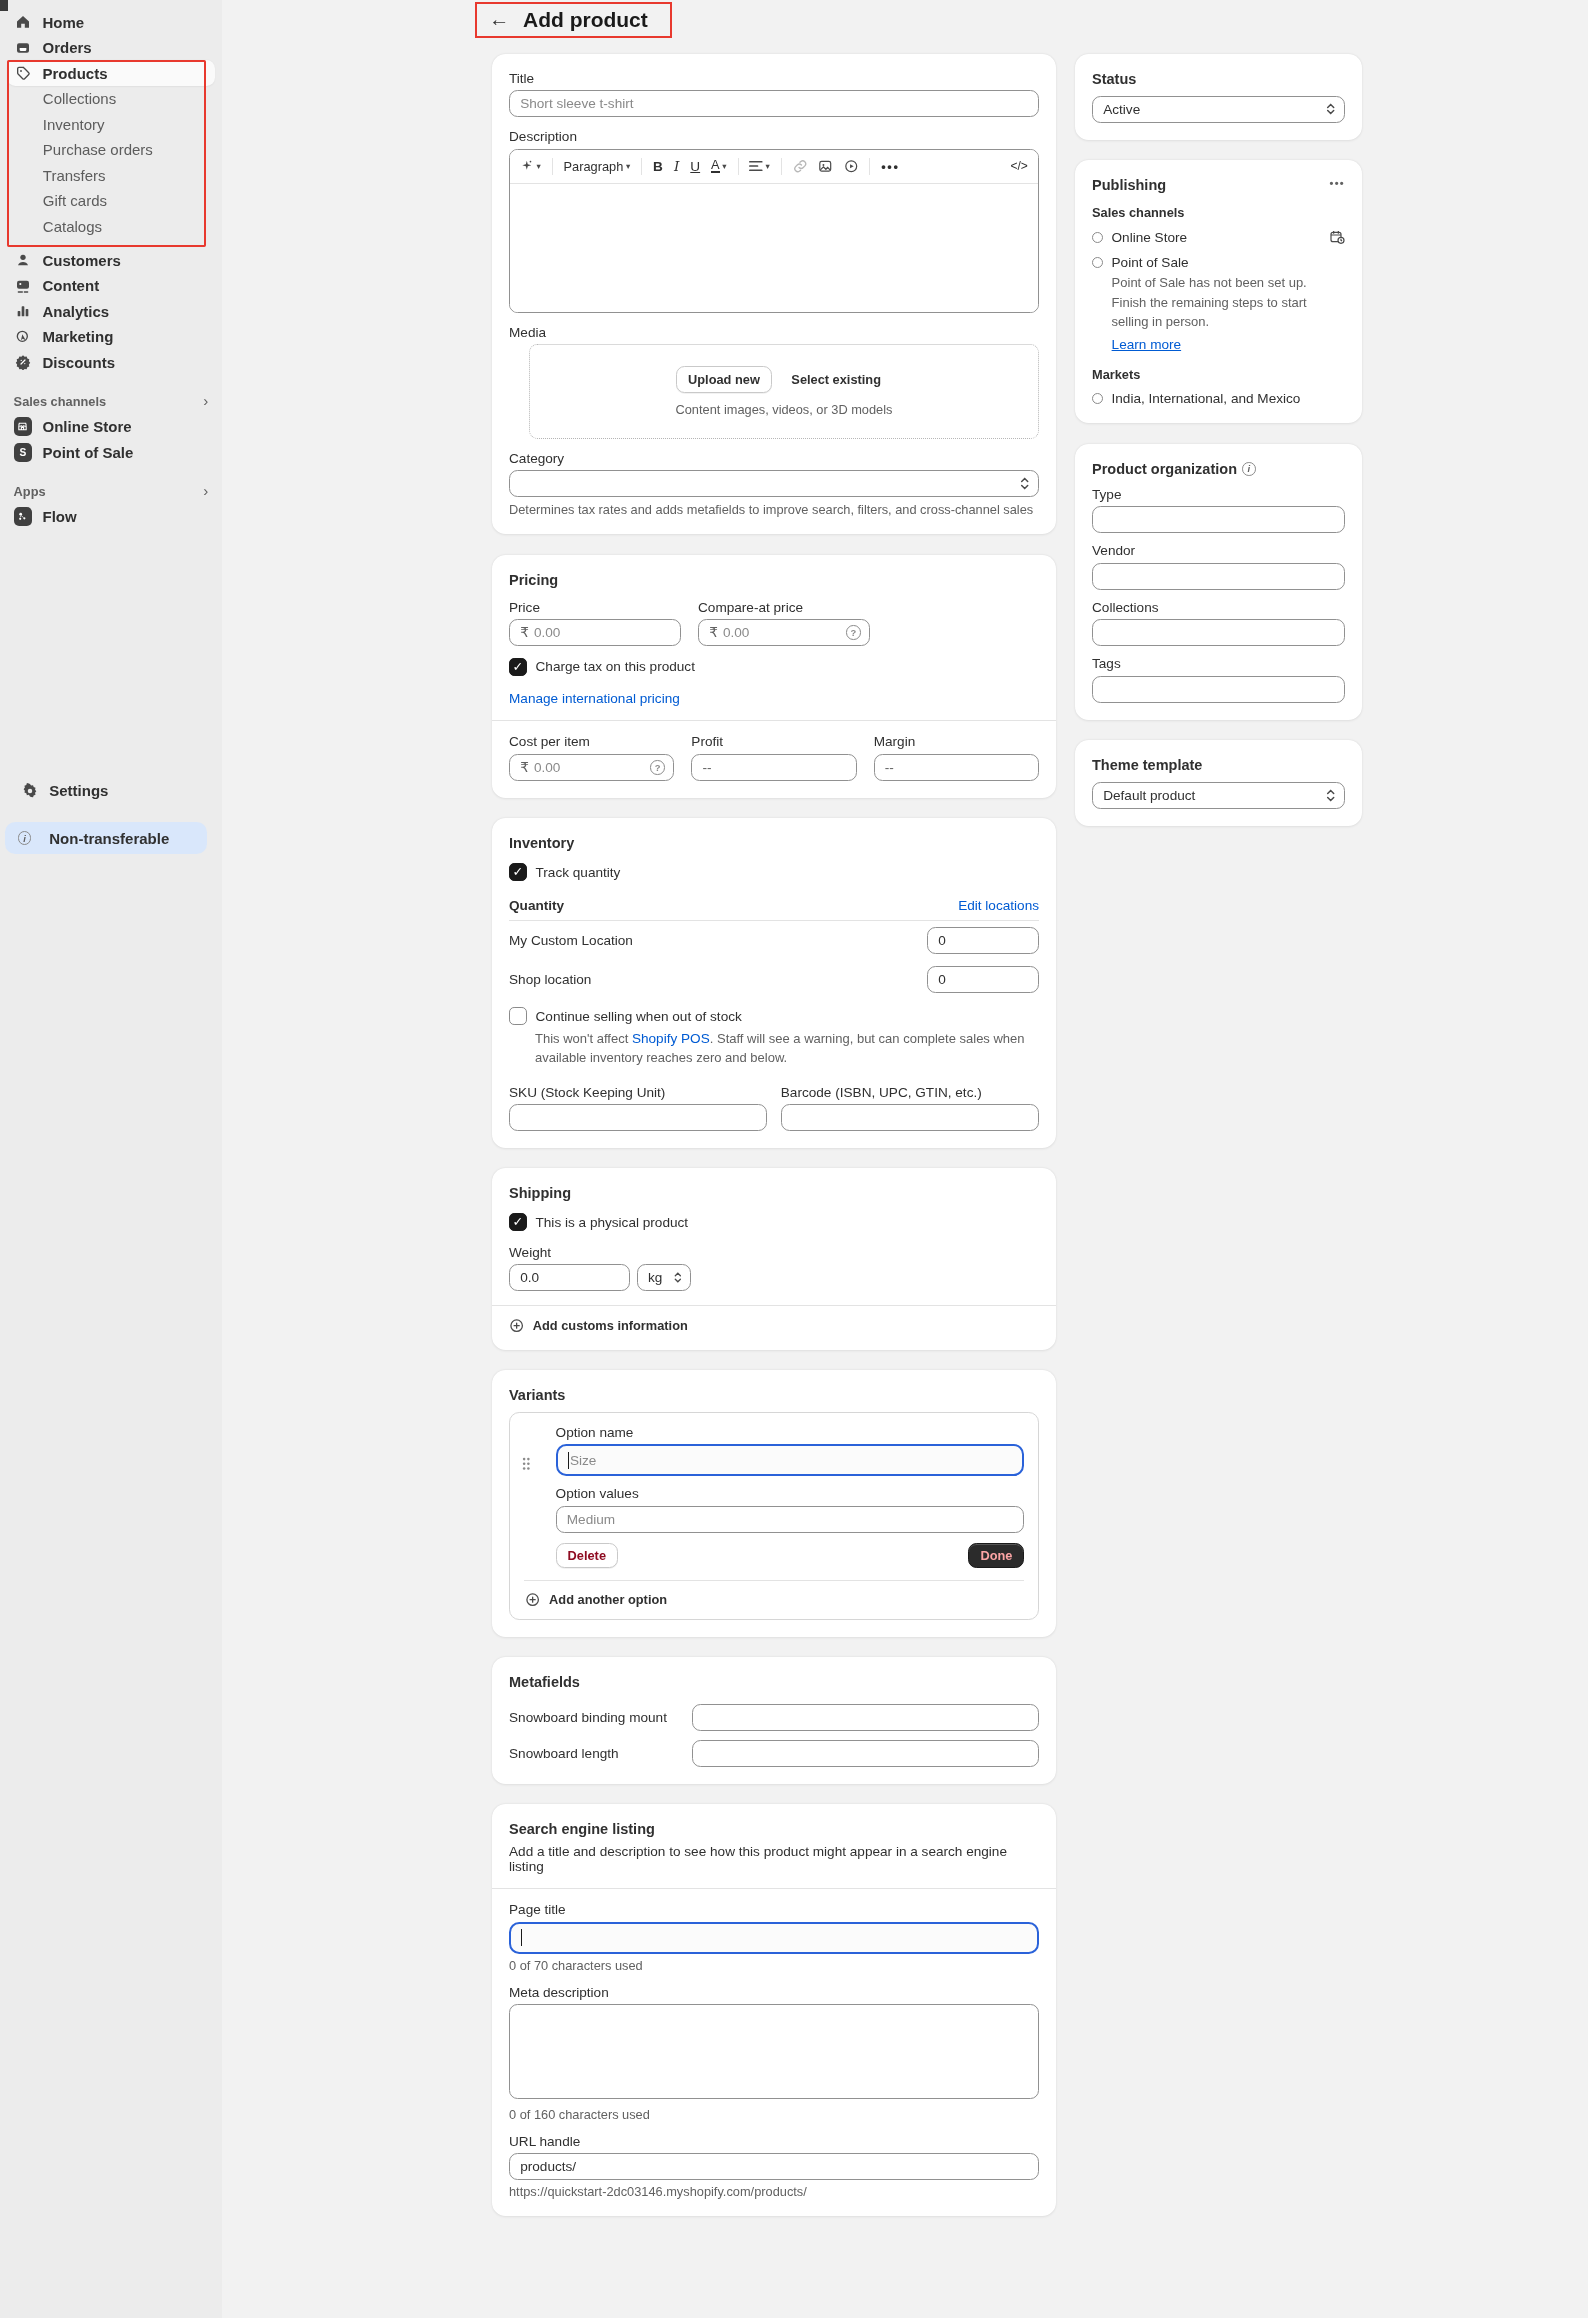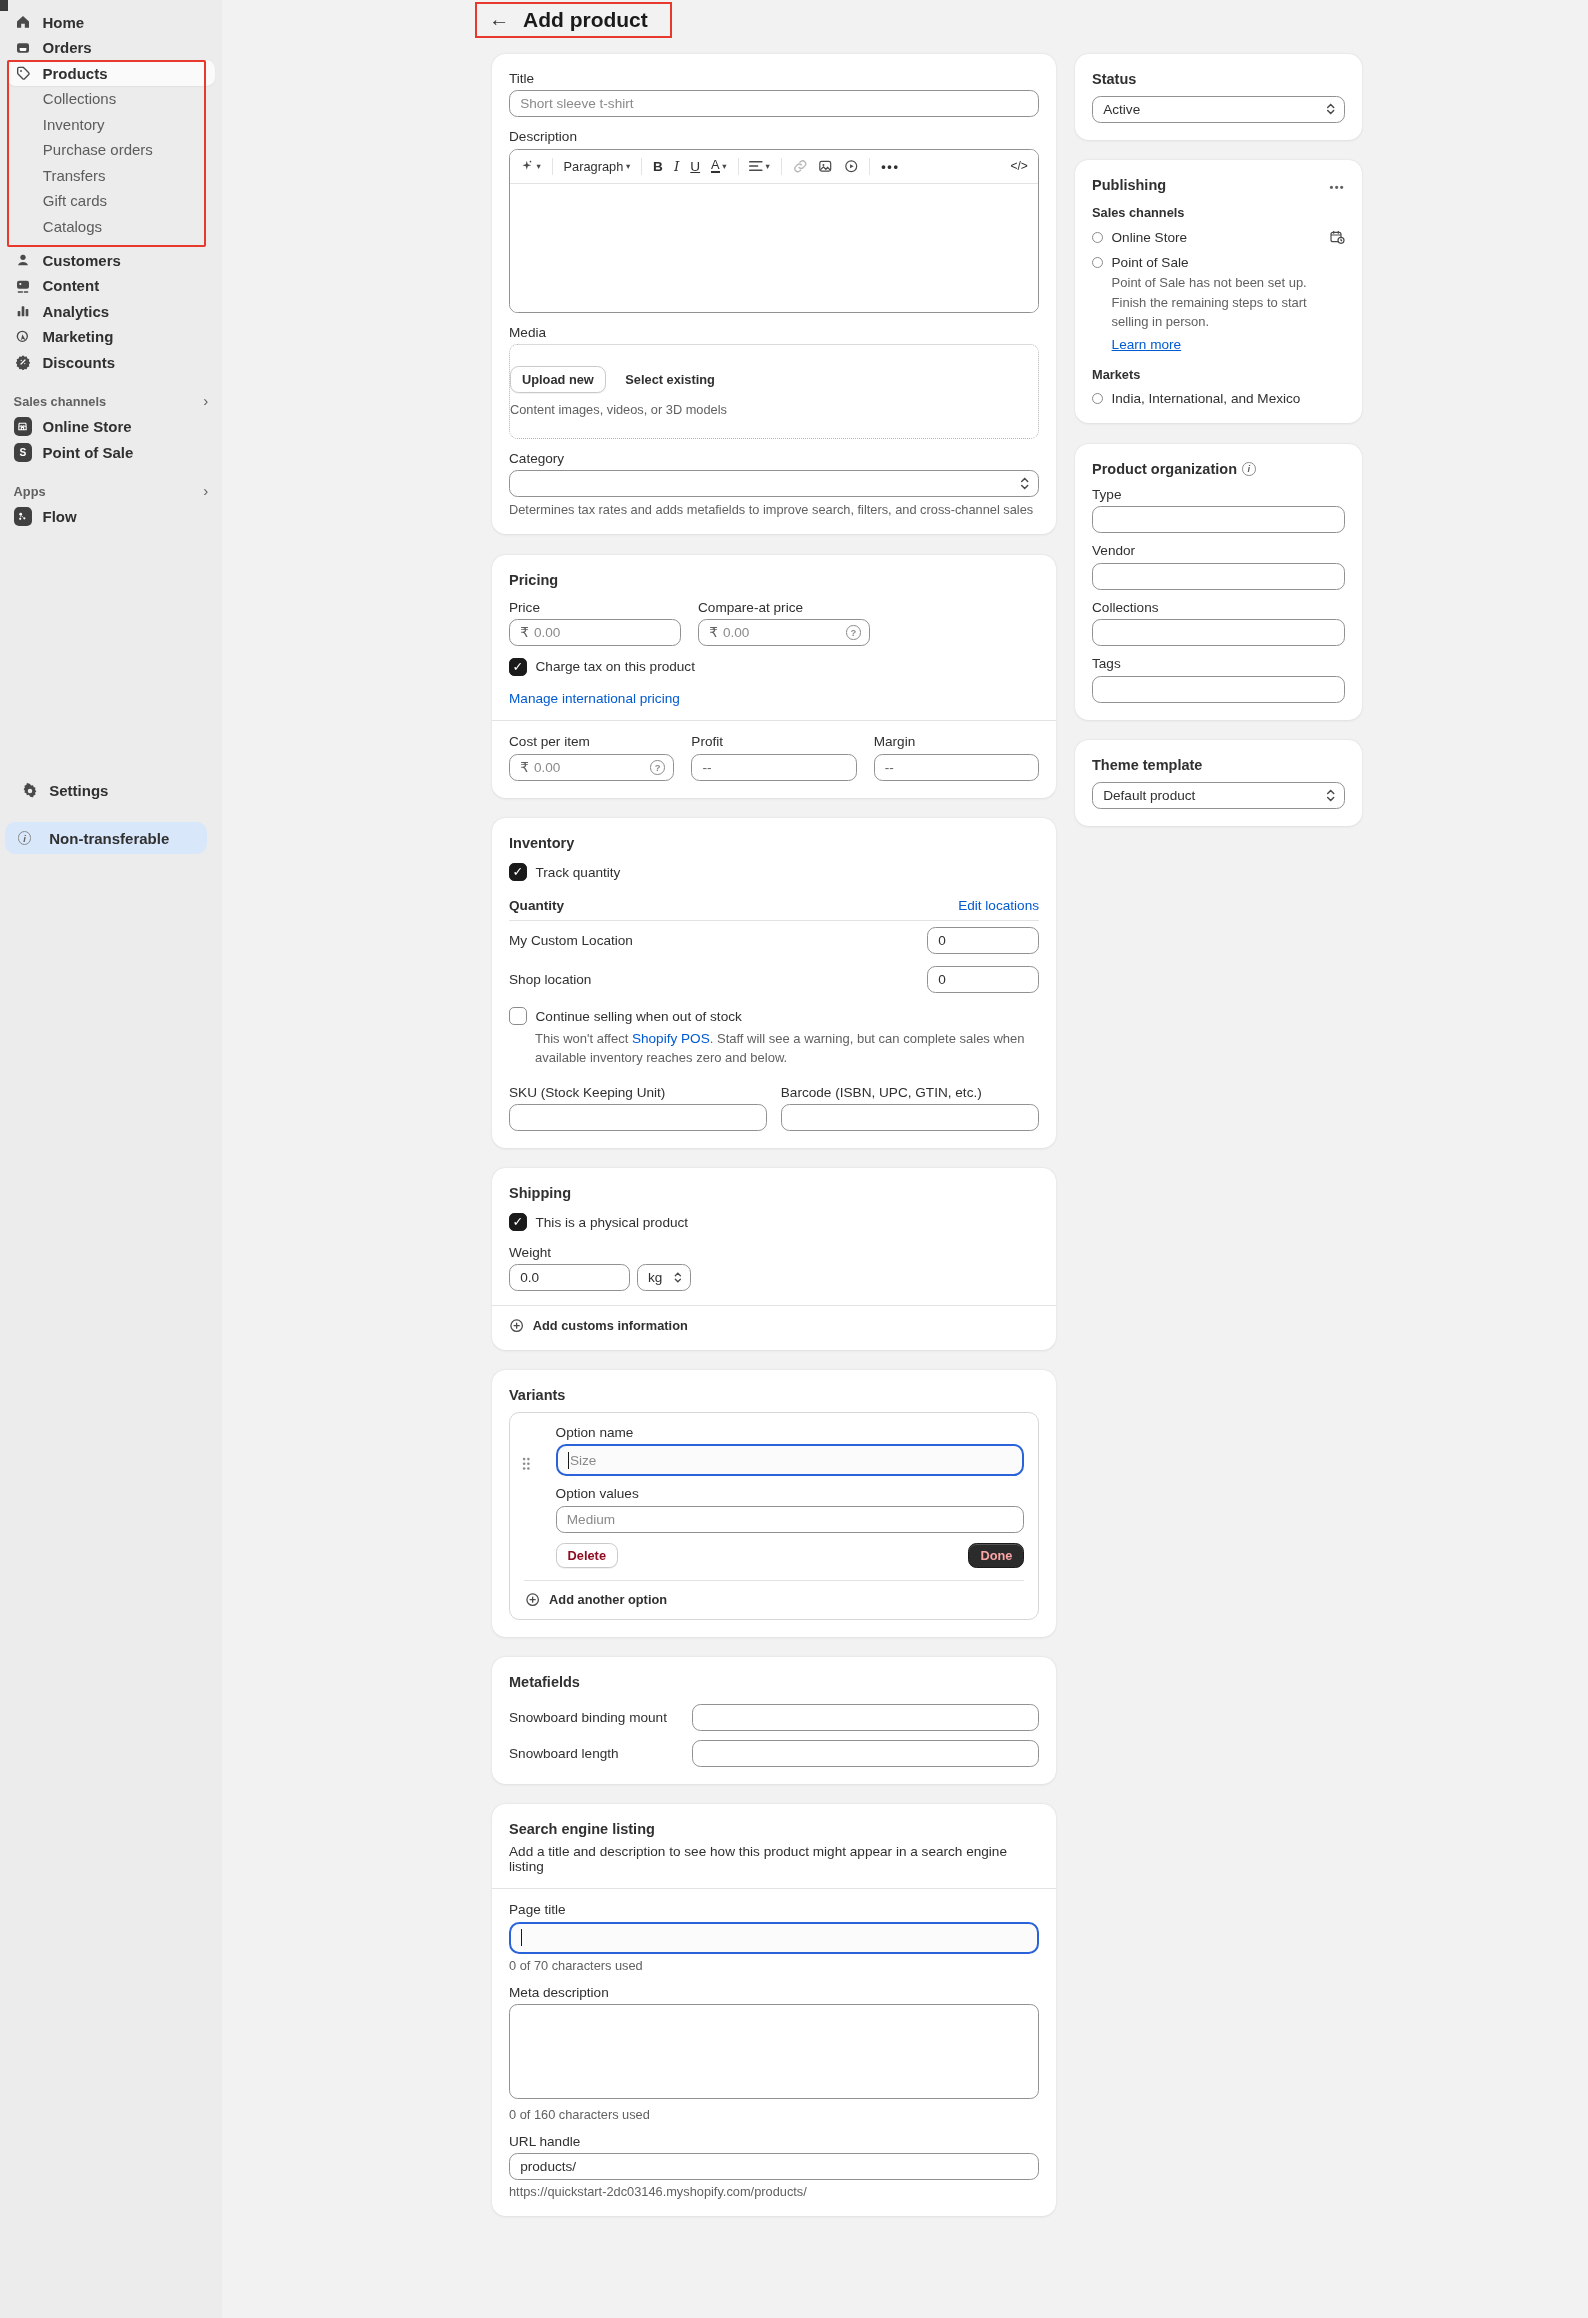--- a/index.html
+++ b/index.html
@@ -89,21 +89,21 @@
   .tbtn .cv { font-size:8.5px; color:#4a4a4a; }
   .tb-bold { font-weight:700; font-size:13.6px; }
   .tb-italic { font-family:"DejaVu Serif",serif; font-style:italic; font-size:13.6px; }
   .tb-under { text-decoration:underline; font-size:13.6px; }
   .tb-colorA { border-bottom:2.6px solid #303030; line-height:1; font-size:12.8px; }
   .editor-body { height:128px; background:#fff; }
   .t-more { letter-spacing:1.7px; font-weight:700; color:#303030; }
   .t-code { margin-left:auto; font-size:12px; font-weight:400; color:#303030; }
   
   .media-box { border:1.7px dotted #b5b5b5; border-radius:8.5px; height:95px; display:flex;
-    flex-direction:column; justify-content:center; gap:8.5px; }
+    flex-direction:column; align-items:center; justify-content:center; gap:8.5px;margin-left:20px; }
   .media-actions { display:flex; align-items:center; gap:8.5px; }
   
   .row2 { display:flex; gap:17px; }
   .fld-200 { width:172px; }
   .flex1 { flex:1; }
   
   .focused { border:2.6px solid #2a62d9 !important; background:#fbfbfb; display:flex; align-items:center;
     border-radius:10.2px; height:32px; padding:0 10.2px; }
   .caret { width:1.3px; height:17px; background:#1a1a1a; }
   .focused .ph-txt { color:#8a8a8a; margin-left:0.9px; }
@@ -122,21 +122,21 @@
   .qty-head .lbl { font-weight:700; margin:0; }
   .loc-row { display:flex; justify-content:space-between; align-items:center; height:39px; }
   .loc-row .inp { width:112px; }
   .note { font-size:13px; color:#616161; line-height:1.45; margin:3.4px 0 0 26px; width:502px; }
   
   .subhead { font-size:12.8px; font-weight:700; color:#303030; }
   .ch-row { display:flex; align-items:center; gap:8.5px; margin-top:9.4px; }
   .ring { width:11px; height:11px; border:1.3px solid #8a8a8a; border-radius:50%; flex:0 0 auto; }
   .ch-name { font-size:13.6px; color:#303030; flex:1; }
   .pos-note { font-size:13px; color:#616161; line-height:1.5; margin:3.4px 0 5.1px 19.6px; }
-  .card-head-row { display:flex; justify-content:space-between; align-items:flex-end; }
+  .card-head-row { display:flex; justify-content:space-between; align-items:flex-start; }
   .more-dots { color:#616161; font-weight:700; letter-spacing:1.3px; cursor:pointer; font-size:11px; }
   .icirc { width:13.6px; height:13.6px; border:1.3px solid #8a8a8a; border-radius:50%; color:#616161;
     font-size:9.4px; display:inline-flex; align-items:center; justify-content:center; font-style:italic; font-weight:700; margin-left:5.1px; }
   .org-f { margin-top:10.2px; }
   .counter { font-size:12.8px; color:#616161; margin-top:4.3px; }
   svg { display:block; }
 </style>
 </head>
 <body>
 

